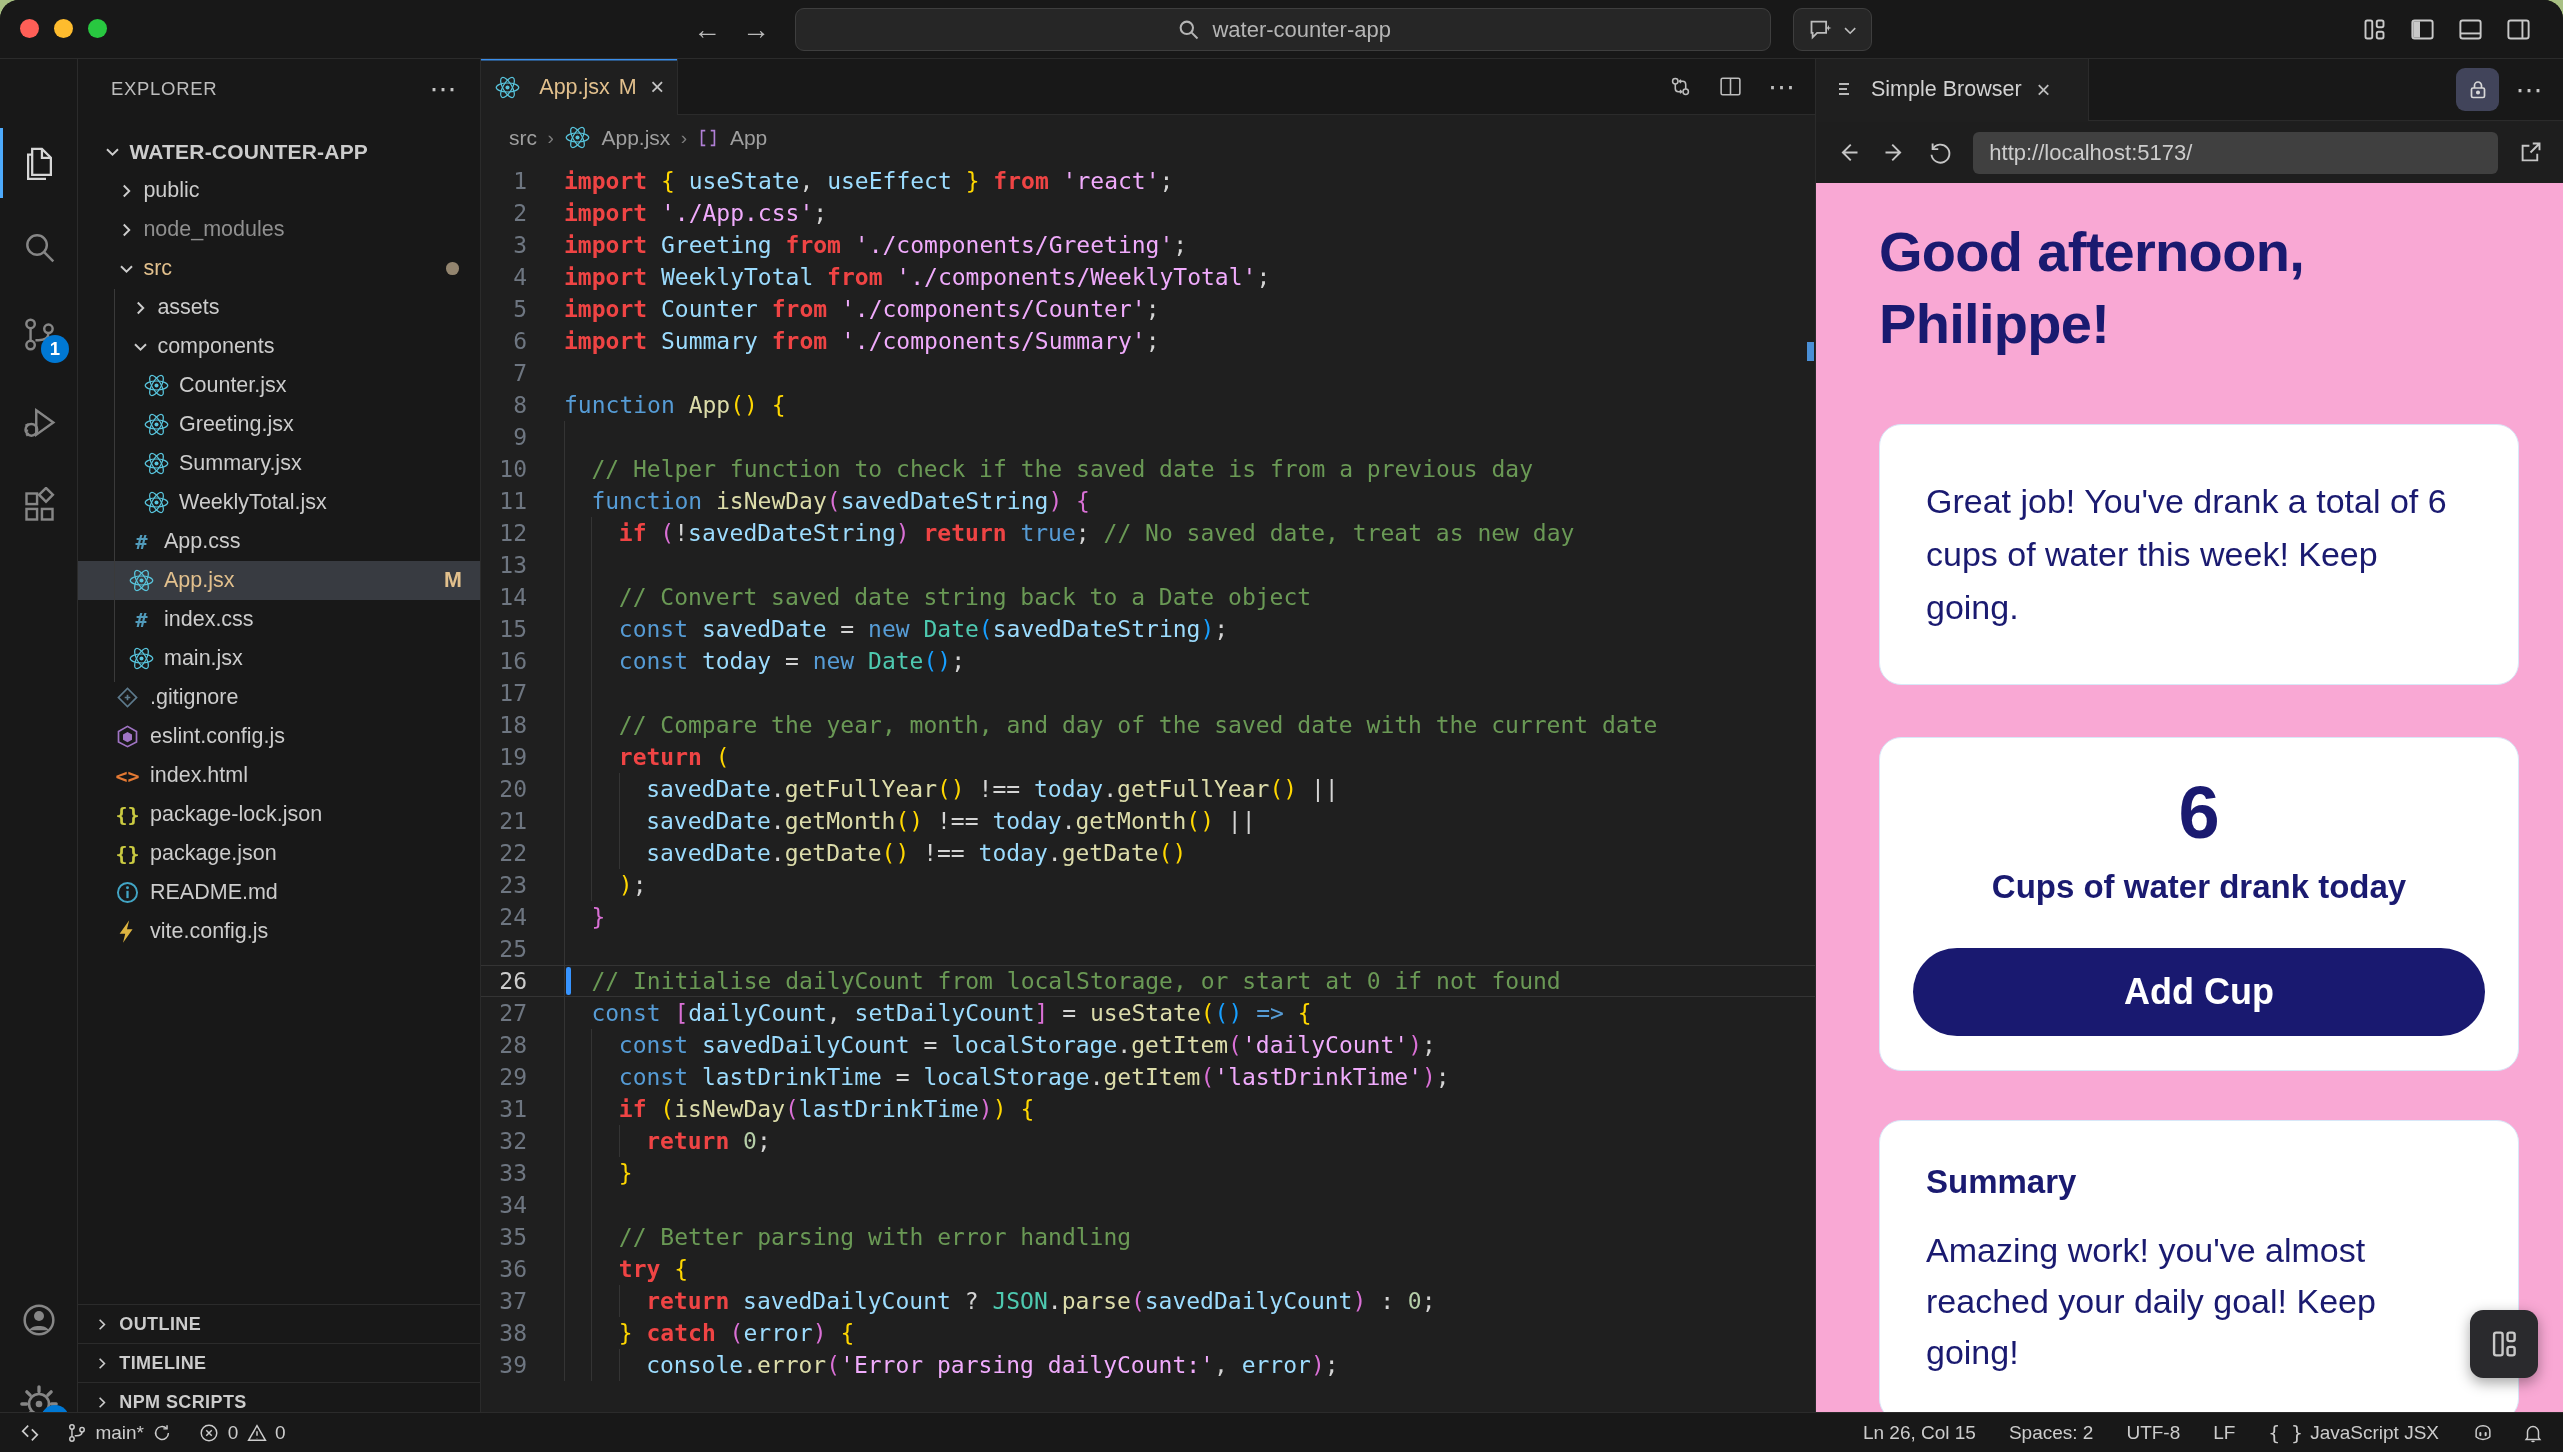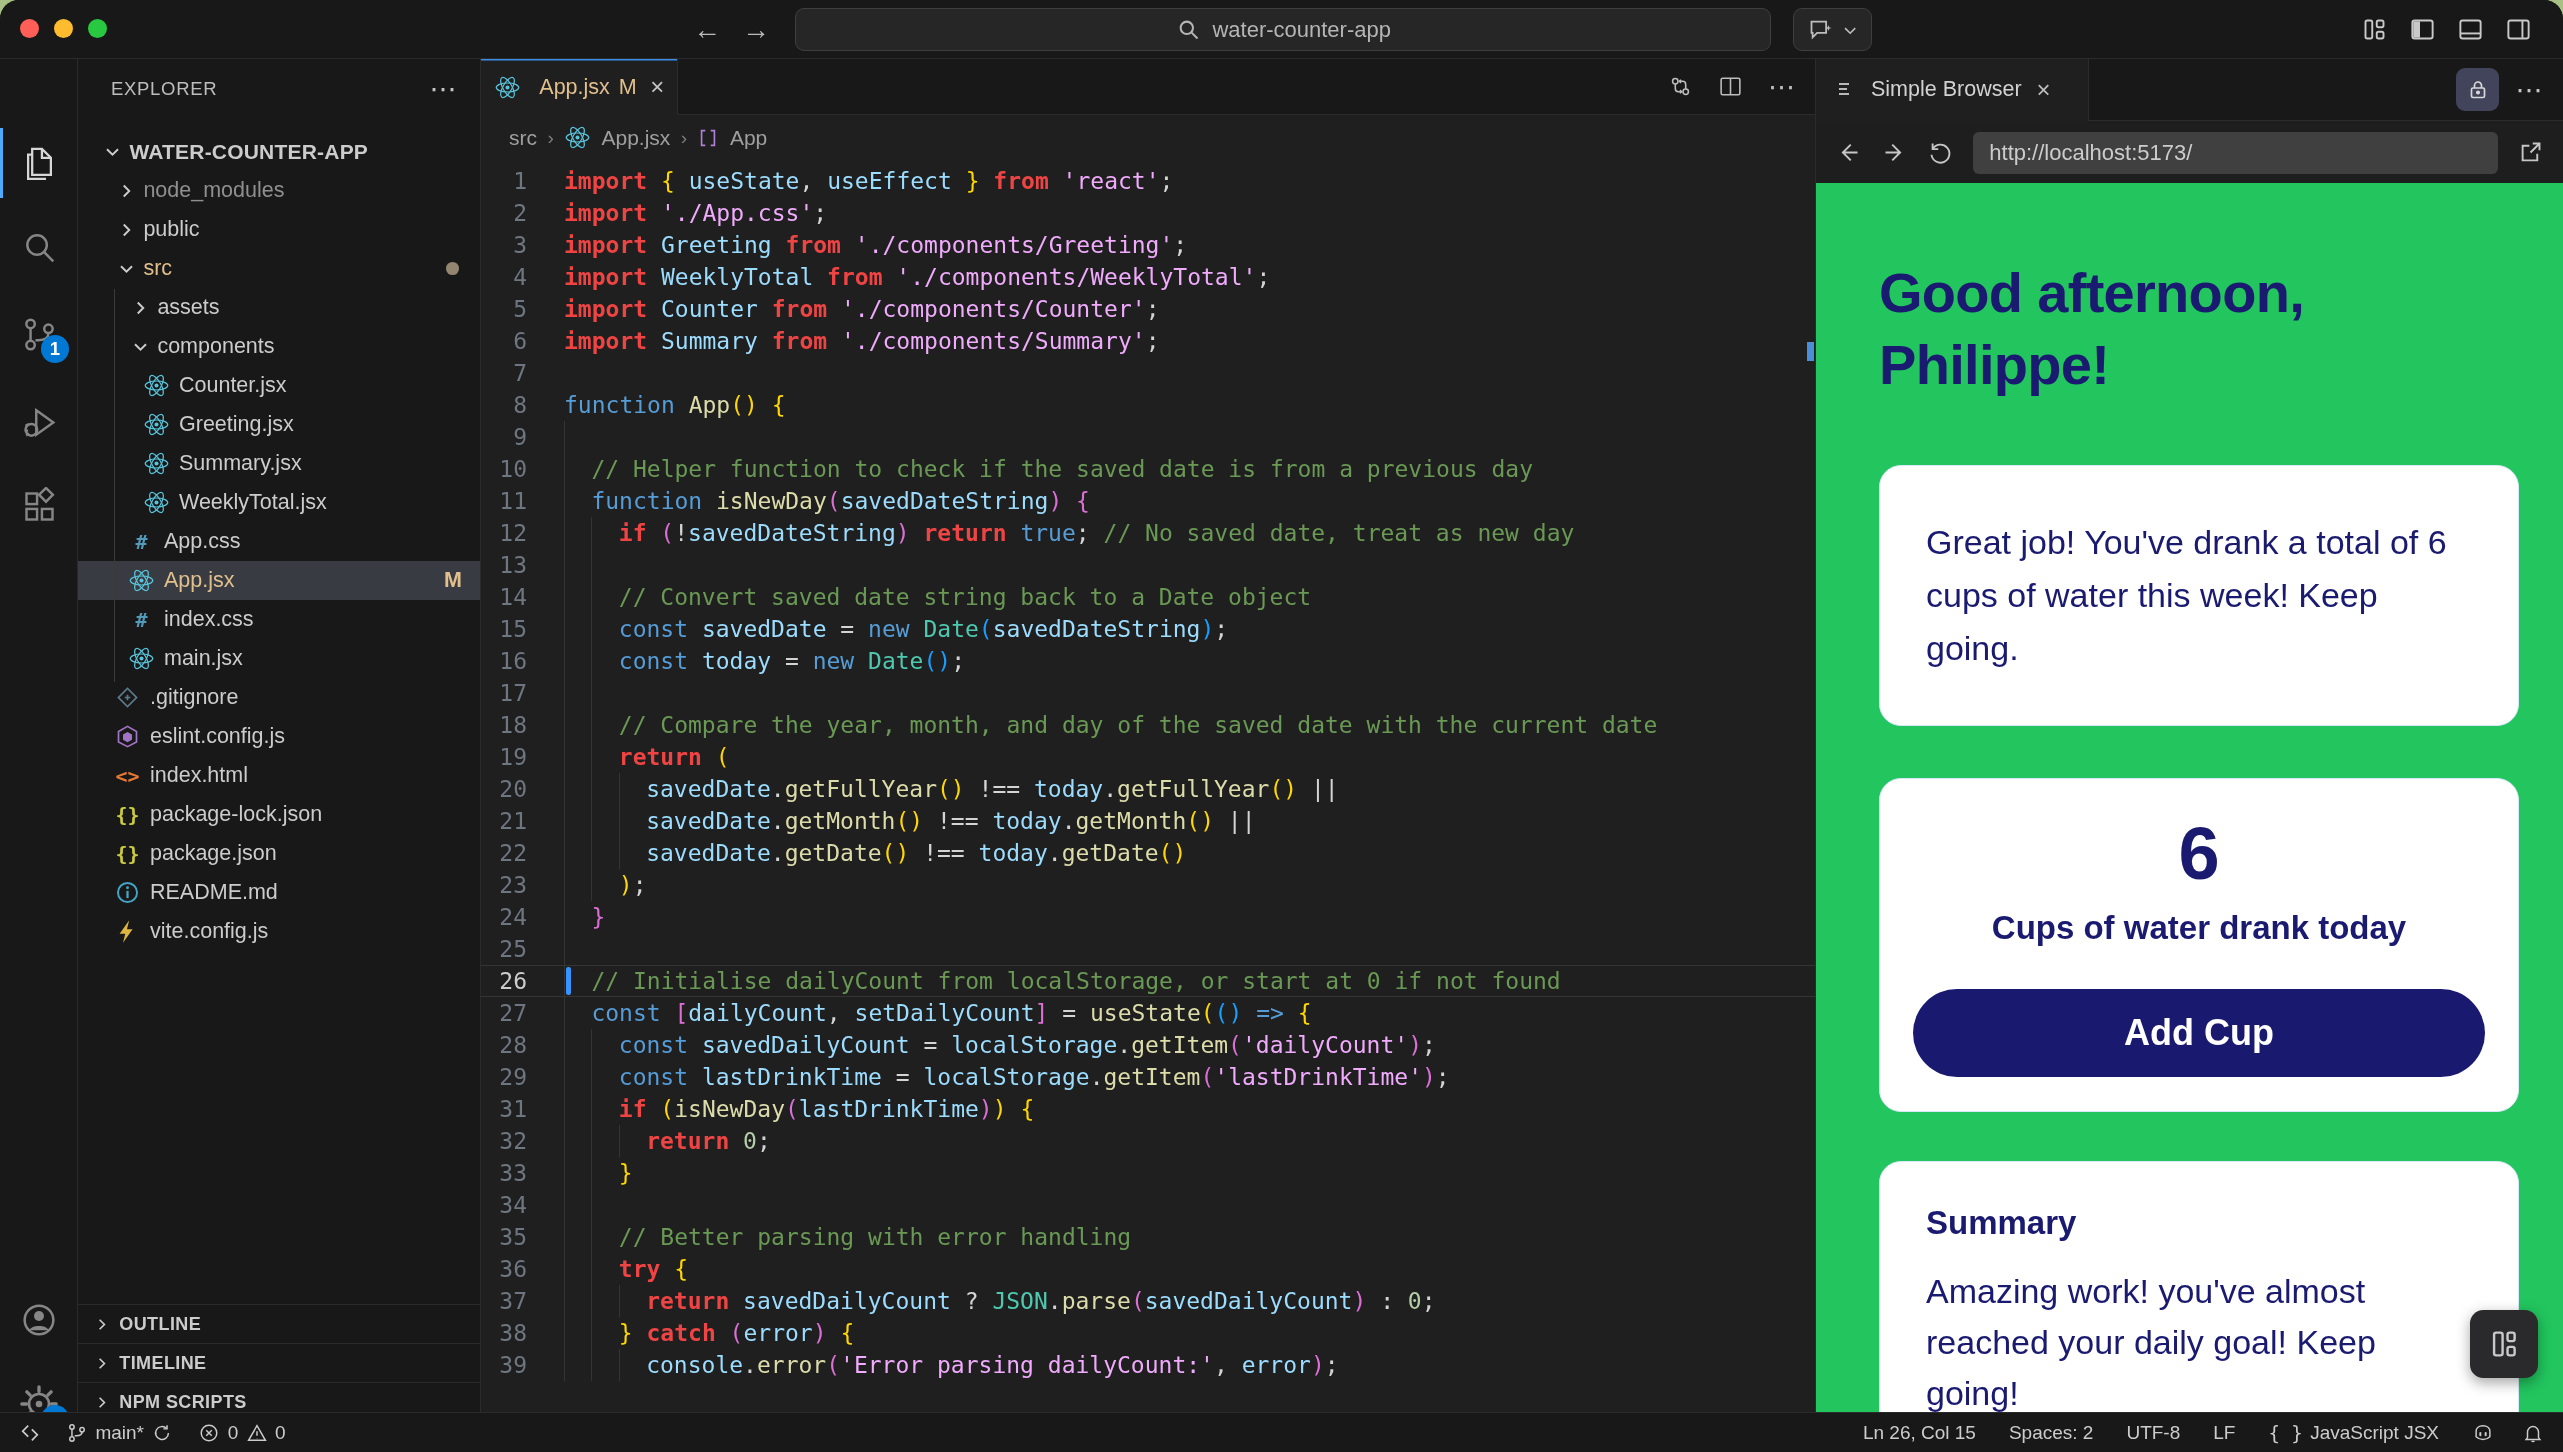--- a/index.html
+++ b/index.html
@@ -82,22 +82,22 @@
   #btab{width:273px;height:62px;background:#1f1f1f;border-right:0.7px solid #2b2b2b;display:flex;align-items:center;gap:12px;
     padding:0 19px;color:#d2d2d2;font-size:21.5px;}
   #btab .close{color:#bdbdbd;font-size:24px;margin-left:3px;}
   #btab-actions{margin-left:auto;display:flex;align-items:center;gap:16.3px;padding-right:19px;}
   #lock-btn{width:43px;height:43px;border-radius:9px;background:#41445a;display:flex;align-items:center;justify-content:center;}
   #btab-more{color:#c5c5c5;font-size:27px;letter-spacing:1.5px;}
   #btoolbar{position:absolute;top:63px;left:0;right:0;height:61px;background:#1e1e1e;display:flex;align-items:center;gap:19px;
     padding:0 19px;color:#c6c6c6;}
   #url-box{flex:1;height:42px;background:#404040;border-radius:6px;display:flex;align-items:center;padding:0 16.3px;
     color:#cccccc;font-size:22px;}
-  #bcontent{position:absolute;top:124px;left:0;right:0;bottom:0;background:#22c55e;overflow:hidden;
-    color:#1a1a70;padding:74px 44px 0 63px;}
+  #bcontent{position:absolute;top:124px;left:0;right:0;bottom:0;background:#f9a8d4;overflow:hidden;
+    color:#1a1a70;padding:33px 44px 0 63px;}
   #greeting{font-size:56px;line-height:1.28;font-weight:700;max-width:653px;margin:0 0 65px 0;letter-spacing:-0.7px;}
   .bcard{background:#ffffff;border:1.5px solid #d8e8f8;border-radius:22px;padding:50px 46px;}
   #card-weekly{margin-bottom:52px;font-size:34px;line-height:1.56;}
   #card-counter{margin-bottom:49px;text-align:center;padding:34px 33px;}
   #daily-count{font-size:74px;font-weight:700;line-height:1.1;}
   #daily-label{font-size:33px;font-weight:700;margin-top:14px;}
   #add-cup{display:block;width:100%;height:88px;margin-top:42px;background:#191970;color:#ffffff;border:none;
     border-radius:44px;font-size:36px;font-weight:700;font-family:"Liberation Sans",sans-serif;}
   #card-summary{padding:42px 46px;}
   #summary-title{font-size:33px;font-weight:700;margin:0;}
@@ -247,27 +247,27 @@
         <div class="trow" style="padding-left: 22px;">
           <svg class="chev" viewBox="0 0 16 16">
             <path d="M4 6l4 4 4-4" fill="none" stroke="#cccccc" stroke-width="1.4"></path>
           </svg>
           <span class="tlabel" style="font-weight: 700; font-size: 21px; letter-spacing: 0.2px;">WATER-COUNTER-APP</span>
         </div>
         <div class="trow" style="padding-left: 36px;">
           <svg class="chev" viewBox="0 0 16 16">
             <path d="M6 4l4 4-4 4" fill="none" stroke="#cccccc" stroke-width="1.4"></path>
           </svg>
-          <span class="tlabel" style="color: rgb(143, 143, 143);">node_modules</span>
+          <span class="tlabel">public</span>
         </div>
         <div class="trow" style="padding-left: 36px;">
           <svg class="chev" viewBox="0 0 16 16">
             <path d="M6 4l4 4-4 4" fill="none" stroke="#cccccc" stroke-width="1.4"></path>
           </svg>
-          <span class="tlabel">public</span>
+          <span class="tlabel" style="color: rgb(143, 143, 143);">node_modules</span>
         </div>
         <div class="trow" style="padding-left: 36px;">
           <svg class="chev" viewBox="0 0 16 16">
             <path d="M4 6l4 4 4-4" fill="none" stroke="#cccccc" stroke-width="1.4"></path>
           </svg>
           <span class="tlabel" style="color: rgb(226, 192, 141);">src</span>
           <span class="tdot"></span>
         </div>
         <div class="trow" style="padding-left: 50px;">
           <svg class="chev" viewBox="0 0 16 16">

